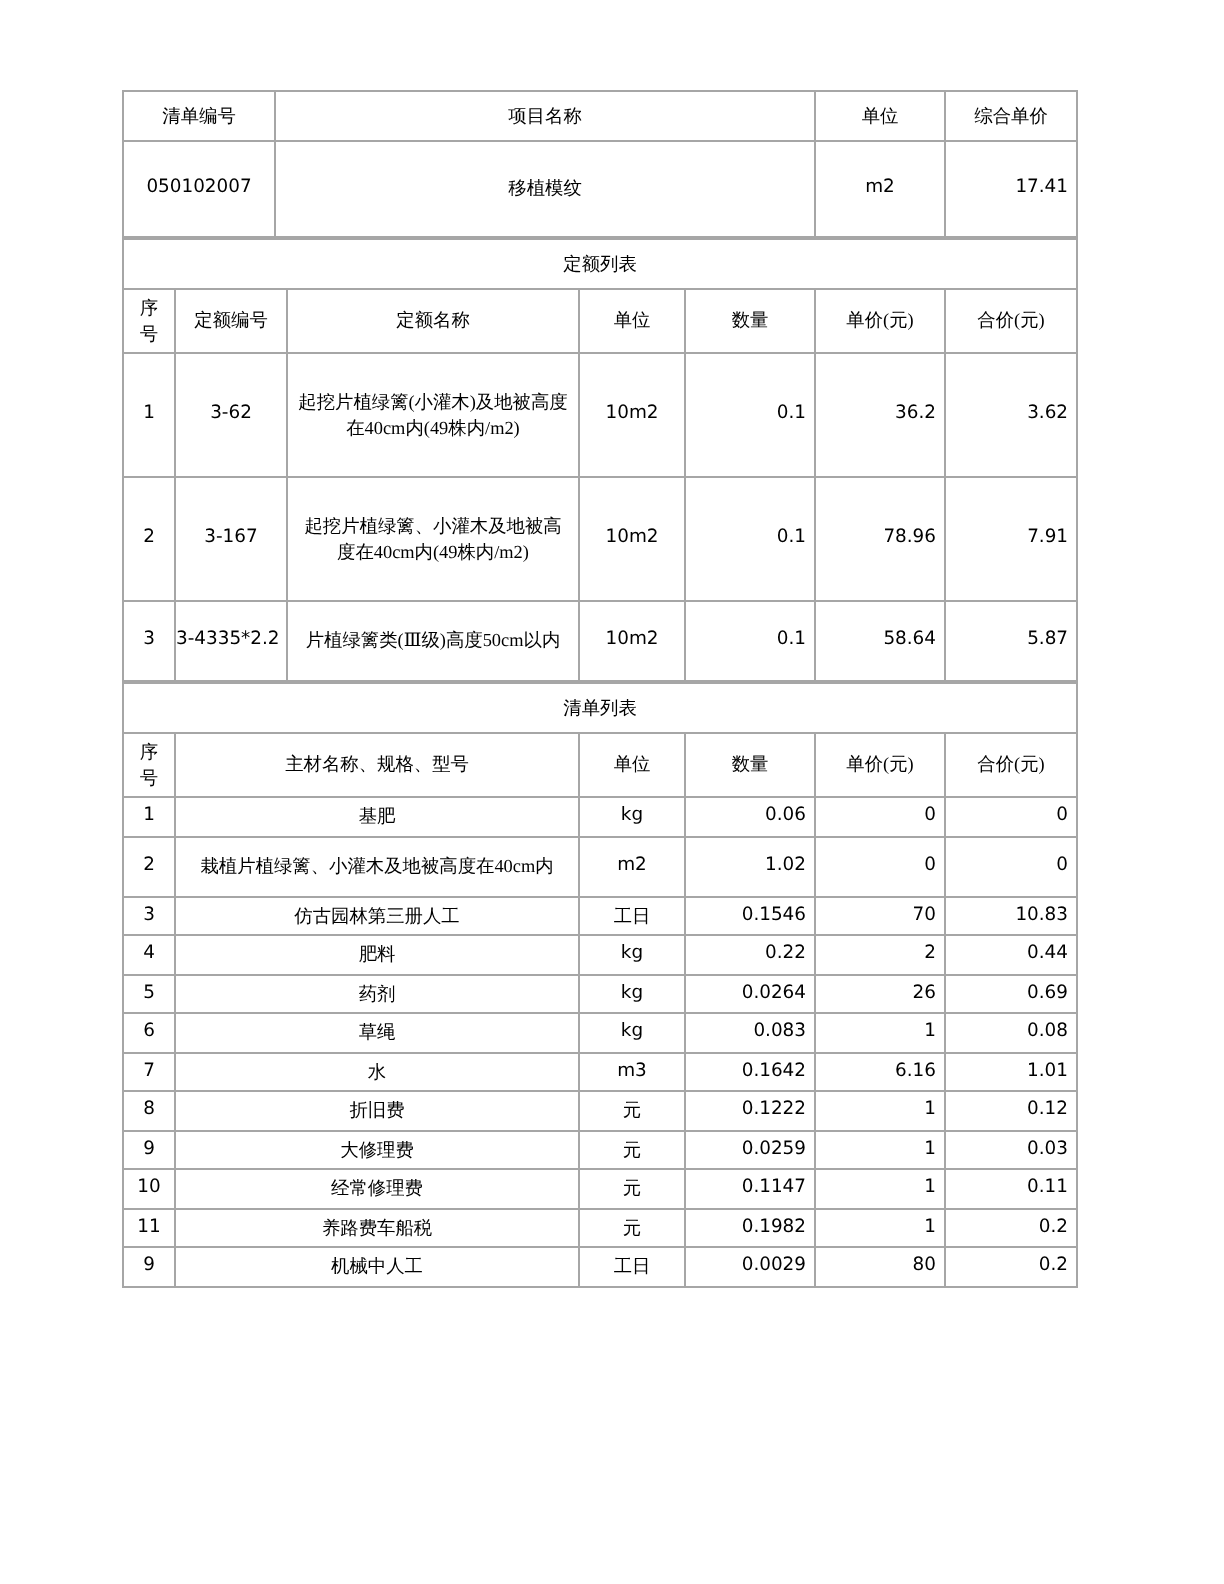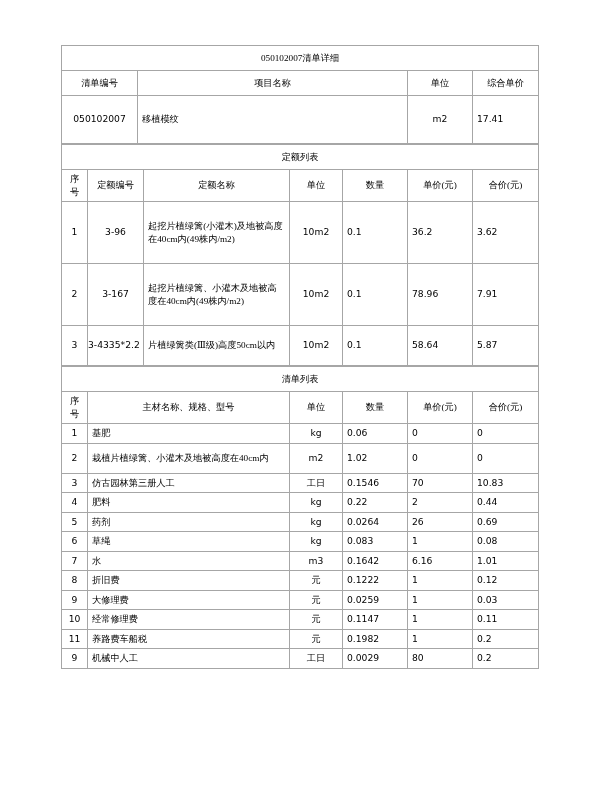--- a/index.html
+++ b/index.html
@@ -39,38 +39,38 @@
     font-size: 9.2px;
     line-height: 12.5px;
     padding: 3px 4px;
     vertical-align: middle;
     overflow: visible;
     white-space: normal;
     word-break: break-all;
   }
   .c-center { text-align: center; }
   .c-left   { text-align: left; }
-  .c-right  { }
+  .c-right  { text-align: right; }
   .title-row td {
     text-align: center;
     height: 18px;
     padding-top: 4px;
     padding-bottom: 4px;
   }
   .head-row td {
     text-align: center;
     height: 18px;
   }
   .h-tall  { height: 62px; }
   .h-mid   { height: 40px; }
   .h-small { height: 17px; }
   .h-two   { height: 30px; }
   .h-big   { height: 48px; }
   .num { font-family: "DejaVu Sans", sans-serif; font-size: 9px; }
-  .cjk { font-family: "Liberation Serif", "DejaVu Serif", serif; }
+  .cjk { font-family: "Liberation Serif", "DejaVu Serif", serif; text-align: center; }
   .overflowcell {
     position: relative;
   }
   .overflowcell > span {
     display: block;
     white-space: nowrap;
     position: relative;
     left: -4px;
     width: 66px;
   }
@@ -82,23 +82,20 @@
   <div class="sheet">
 
     <table class="grid">
       <colgroup>
         <col style="width:76px">
         <col style="width:270px">
         <col style="width:65px">
         <col style="width:66px">
       </colgroup>
       <tbody>
-        <tr class="title-row">
-          <td colspan="4" class="cjk">050102007清单详细</td>
-        </tr>
         <tr class="head-row">
           <td class="cjk">清单编号</td>
           <td class="cjk">项目名称</td>
           <td class="cjk">单位</td>
           <td class="cjk">综合单价</td>
         </tr>
         <tr class="h-big">
           <td class="c-center num">050102007</td>
           <td class="c-left cjk">移植模纹</td>
           <td class="c-center num">m2</td>
@@ -126,21 +123,21 @@
           <td class="cjk">定额编号</td>
           <td class="cjk">定额名称</td>
           <td class="cjk">单位</td>
           <td class="cjk">数量</td>
           <td class="cjk">单价(元)</td>
           <td class="cjk">合价(元)</td>
         </tr>
 
         <tr class="h-tall">
           <td class="c-center num">1</td>
-          <td class="c-center num">3-96</td>
+          <td class="c-center num">3-62</td>
           <td class="c-left cjk">起挖片植绿篱(小灌木)及地被高度在40cm内(49株内/m2)</td>
           <td class="c-center num">10m2</td>
           <td class="c-right num">0.1</td>
           <td class="c-right num">36.2</td>
           <td class="c-right num">3.62</td>
         </tr>
 
         <tr class="h-tall">
           <td class="c-center num">2</td>
           <td class="c-center num">3-167</td>

